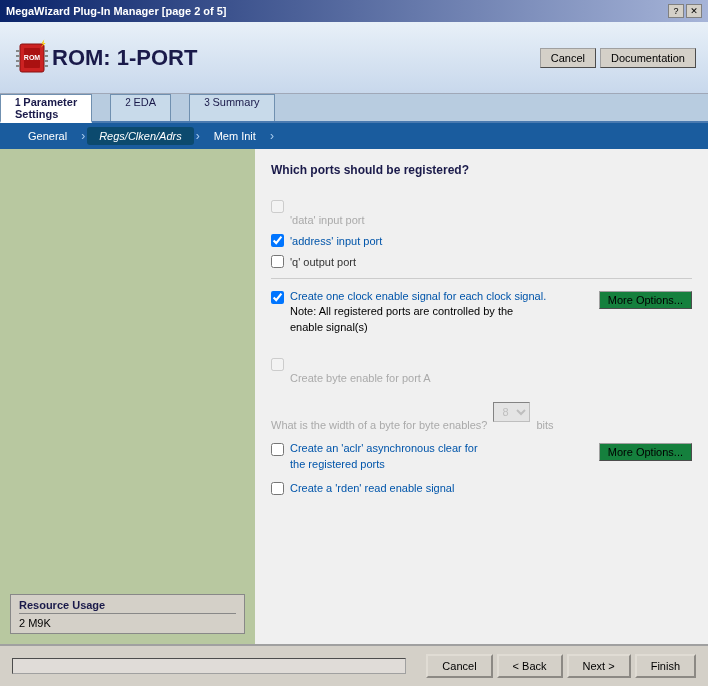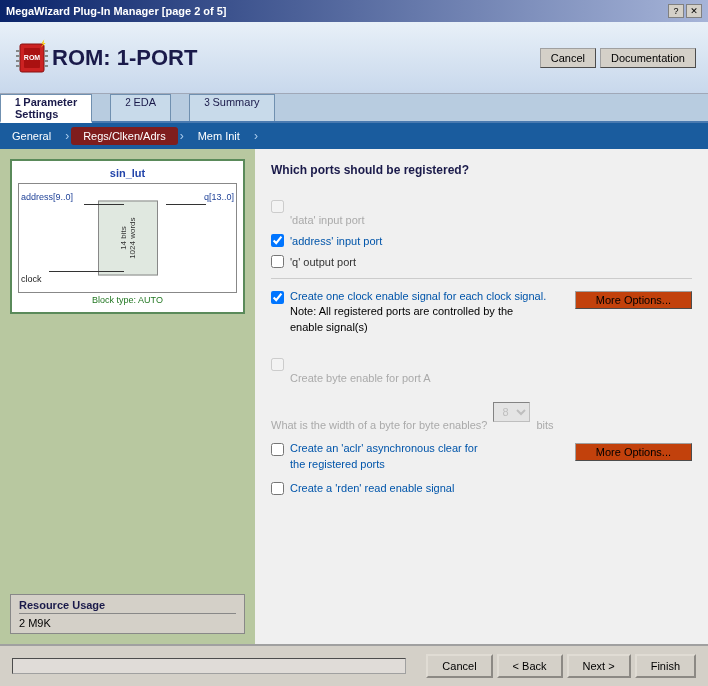--- a/index.html
+++ b/index.html
@@ -110,36 +110,37 @@
       border-bottom: 2px solid white;
       margin-bottom: -2px;
       z-index: 1;
     }
 
     
     .tabs-row2 {
       background: #1a5c9e;
       display: flex;
       align-items: center;
-      padding: 4px 0;
+      padding: 4px 16px;
       gap: 0;
     }
     .sub-tab {
       color: white;
       padding: 3px 12px;
       font-size: 11px;
       cursor: pointer;
       background: transparent;
       border: none;
       display: flex;
       align-items: center;
     }
     .sub-tab.active {
-      background: #7f1d1d;
+      background: #0c4a6e;
       border-radius: 3px;
+      font-style: italic;
     }
     .sub-tab-arrow {
       color: #aaccee;
       margin: 0 2px;
       font-size: 12px;
     }
 
     
     .content-area {
       display: flex;
@@ -269,22 +270,22 @@
       margin: 10px 0;
     }
     .multi-line-text {
       font-size: 11px;
       line-height: 1.4;
     }
     .multi-line-text.blue {
       color: #0055aa;
     }
     .more-options-btn {
-      padding: 2px 20px;
-      background: #c2410c;
+      padding: 2px 8px;
+      background: #15803d;
       border: 1px outset #a0a0a0;
       font-size: 11px;
       cursor: pointer;
       white-space: nowrap;
     }
 
     .inline-row {
       display: flex;
       align-items: center;
       gap: 6px;
@@ -406,42 +407,20 @@
     <div class="sub-tab">
       <span>Mem Init</span>
     </div>
     <span class="sub-tab-arrow">›</span>
   </div>
 
   <div class="content-area">
 
     <div class="left-panel">
 
-      <div class="circuit-box">
-        <div class="circuit-label">sin_lut</div>
-        <div class="circuit-inner" style="position:relative;">
-
-          <span class="signal-left" style="left:2px;top:8px;font-size:9px;color:#224499;position:absolute;">address[9..0]</span>
-
-          <span class="signal-left2" style="left:2px;bottom:8px;font-size:9px;color:#1a1a1a;position:absolute;">clock</span>
-
-          <span class="signal-right" style="right:2px;top:8px;font-size:9px;color:#224499;position:absolute;">q[13..0]</span>
-
-          <div style="position:absolute;left:50%;top:50%;transform:translate(-50%,-50%);border:1px solid #888;background:#e0e8e0;width:60px;height:75px;display:flex;align-items:center;justify-content:center;">
-            <span style="font-size:8px;color:#333;text-align:center;writing-mode:vertical-rl;transform:rotate(180deg);">14 bits<br>1024 words</span>
-          </div>
-
-          <div style="position:absolute;top:20px;left:65px;width:40px;height:1px;background:#333;"></div>
-
-          <div style="position:absolute;bottom:20px;left:30px;width:75px;height:1px;background:#333;"></div>
-
-          <div style="position:absolute;top:20px;right:30px;width:40px;height:1px;background:#333;"></div>
-        </div>
-        <div class="block-type">Block type: AUTO</div>
-      </div>
 
       <div style="flex:1;"></div>
       <div class="resource-box">
         <div class="resource-title">Resource Usage</div>
         <div class="resource-value">2 M9K</div>
       </div>
 
     </div>
 
     <div class="right-panel">

